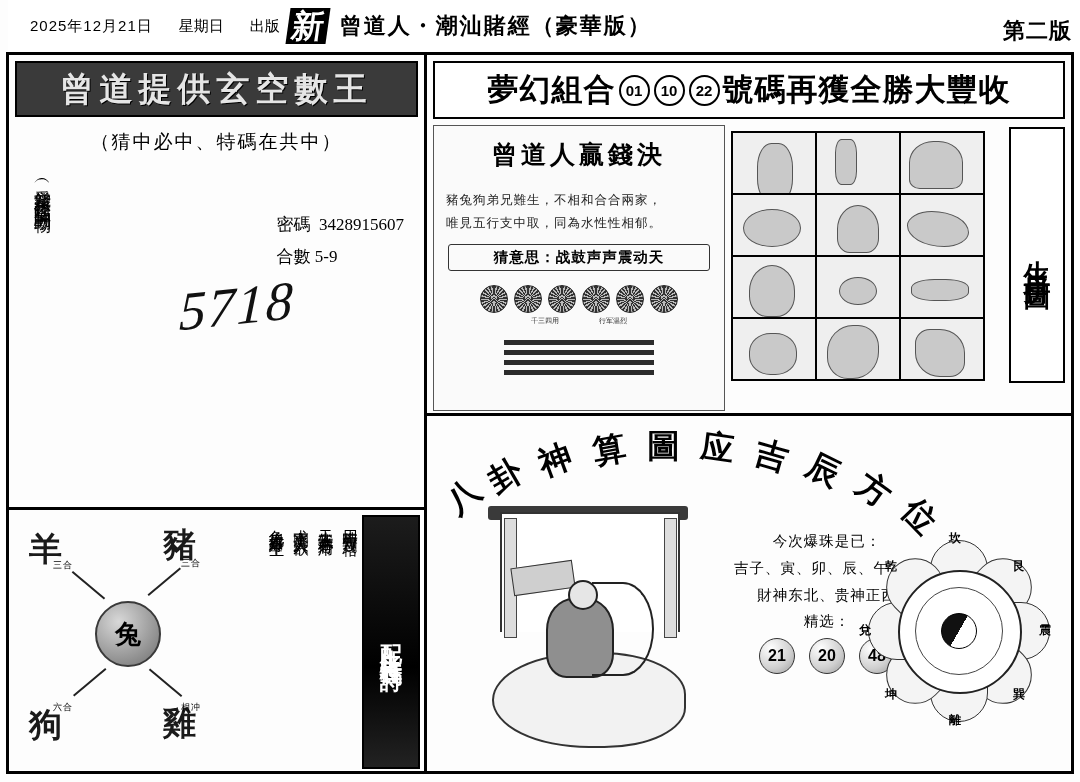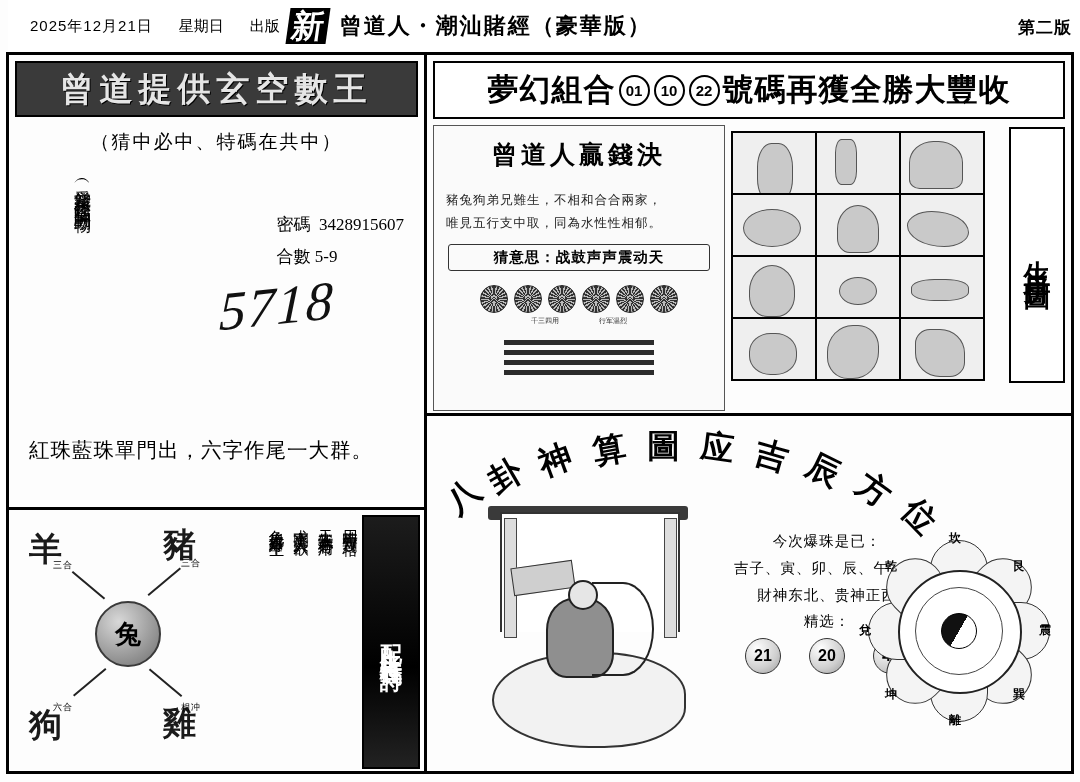--- a/index.html
+++ b/index.html
@@ -65,21 +65,21 @@
     margin-left: 12px;
     font-size: 22px;
     font-weight: bold;
     letter-spacing: 2px;
     white-space: nowrap;
   }
   .mast-edition {
     position: absolute;
     right: 16px;
     top: 16px;
-    font-size: 17px;
+    font-size: 22px;
     font-weight: bold;
     letter-spacing: 1px;
   }
 
   
   .frame {
     position: absolute;
     left: 6px; top: 52px;
     width: 1068px; height: 722px;
     border: 3px solid #000;
@@ -112,21 +112,20 @@
   }
   .sub-line {
     text-align: center;
     font-size: 19px;
     margin-top: 12px;
     letter-spacing: 2px;
   }
   .left-body {
     position: relative;
     height: 300px;
-    margin-left: 40px;
   }
   .vert-poem {
     position: absolute;
     left: 14px; top: 18px;
     width: 30px;
     font-size: 17px;
     line-height: 1.35;
     writing-mode: vertical-rl;
     text-orientation: upright;
     letter-spacing: 3px;
@@ -484,21 +483,21 @@
     font-size: 14.5px;
     line-height: 1.85;
     letter-spacing: 1px;
   }
   .bs-balls {
     position: absolute;
     left: 300px; top: 222px;
     width: 200px;
     display: flex;
     justify-content: center;
-    gap: 28px;
+    gap: 14px;
   }
   .bigball {
     width: 34px; height: 34px;
     border-radius: 50%;
     background: radial-gradient(circle at 32% 28%, #fff, #cfcfcf 60%, #9b9b9b);
     border: 1.5px solid #333;
     display: flex;
     align-items: center;
     justify-content: center;
     font-size: 16px;
@@ -584,21 +583,20 @@
           </div>
           <div>
             <span>合數</span>
             <span>5-9</span>
           </div>
         </div>
         <div class="handwrite">5718</div>
       </div>
 
       <div class="couplet">
-        <div>紅珠藍珠單門出，六字作尾一大群。</div>
       </div>
 
       <div class="left-div"></div>
 
       <div class="zodiac-box">
         <div class="z-char z-tl">羊</div>
         <div class="z-char z-tr">豬</div>
         <div class="z-char z-bl">狗</div>
         <div class="z-char z-br">雞</div>
         <div class="z-line" style="left:60px; top:58px; width:42px; transform:rotate(40deg);"></div>

